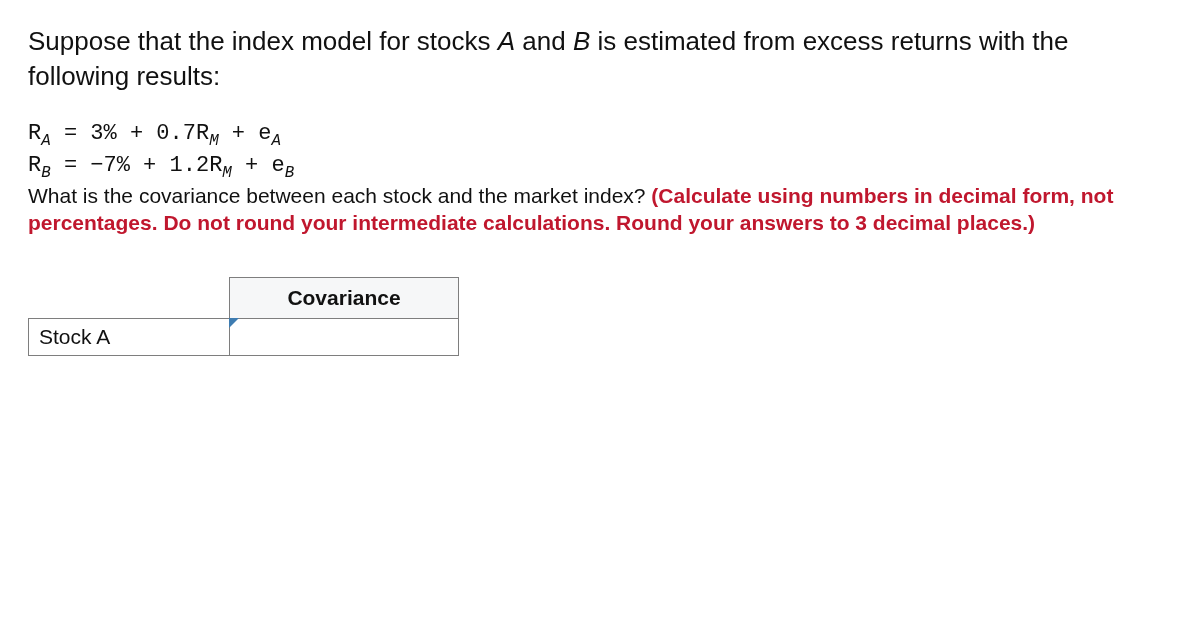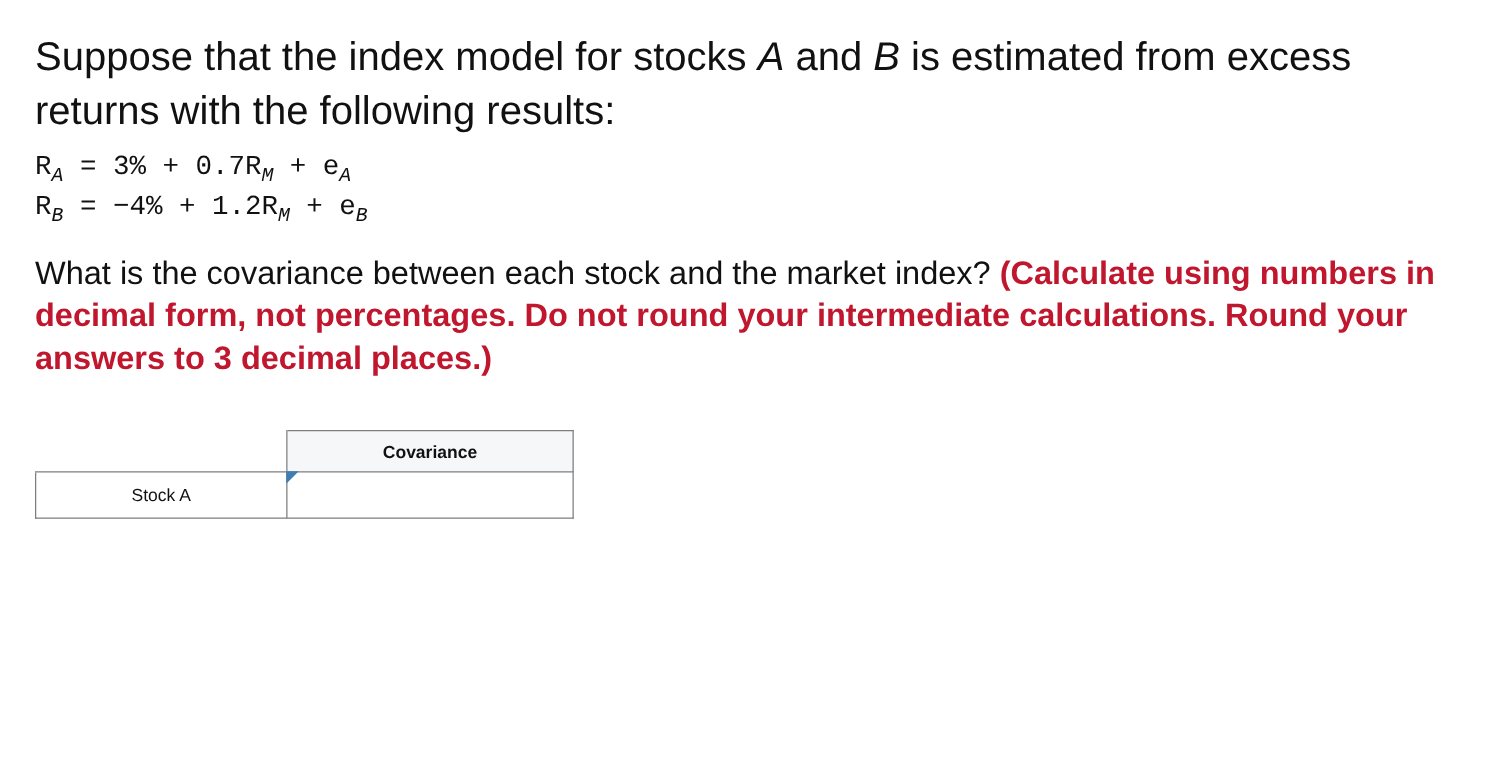--- a/index.html
+++ b/index.html
@@ -5,78 +5,76 @@
   body {
     margin: 0;
     padding: 24px 28px;
     font-family: Arial, Helvetica, sans-serif;
     width: 1194px;
     box-sizing: border-box;
     color: #111;
     background: #fff;
   }
   .intro {
-    font-size: 32px;
+    font-size: 26px;
     line-height: 1.35;
-    margin-bottom: 8px;
+    margin-bottom: 24px;
   }
   .intro em {
     font-style: italic;
   }
   .equations {
     font-family: "Courier New", Courier, monospace;
     font-size: 22px;
     line-height: 1.45;
-    margin-bottom: 20px;
   }
   .equations .line {
     white-space: pre;
   }
   .sub {
     font-style: italic;
     font-size: 0.72em;
     position: relative;
     top: 0.35em;
   }
   .question {
-    font-size: 26px;
+    font-size: 21px;
     line-height: 1.3;
     margin-bottom: 40px;
   }
   .instr {
     color: #c0172e;
     font-weight: bold;
   }
   table.answer {
     border-collapse: collapse;
   }
   table.answer th, table.answer td {
     border: 1px solid #7e7e7e;
-    font-size: 14px;
+    font-size: 21px;
     text-align: left;
     vertical-align: middle;
   }
   table.answer th.head {
     background: #f6f7f8;
     font-weight: bold;
     text-align: center;
     padding: 8px 14px;
     width: 200px;
   }
   table.answer th.blank {
     border-top: none;
     border-left: none;
     background: transparent;
     width: 180px;
   }
   table.answer td.label {
     padding: 4px 10px;
     width: 180px;
     height: 28px;
-    text-align: center;
   }
   table.answer td.inputcell {
     padding: 0;
     width: 200px;
     height: 28px;
     position: relative;
   }
   .inputcell .tri {
     position: absolute;
     left: -1px;
@@ -89,21 +87,21 @@
 </style>
 </head>
 <body>
 
 <div class="intro">
   <span>Suppose that the index model for stocks </span><em>A</em><span> and </span><em>B</em><span> is estimated from excess returns with the following results:</span>
 </div>
 
 <div class="equations">
   <div class="line"><span>R</span><span class="sub">A</span><span> = 3% + 0.7R</span><span class="sub">M</span><span> + e</span><span class="sub">A</span></div>
-  <div class="line"><span>R</span><span class="sub">B</span><span> = −4% + 1.2R</span><span class="sub">M</span><span> + e</span><span class="sub">B</span></div>
+  <div class="line"><span>R</span><span class="sub">B</span><span> = −7% + 1.2R</span><span class="sub">M</span><span> + e</span><span class="sub">B</span></div>
 </div>
 
 <div class="question">
   <span>What is the covariance between each stock and the market index? </span><span class="instr">(Calculate using numbers in decimal form, not percentages. Do not round your intermediate calculations. Round your answers to 3 decimal places.)</span>
 </div>
 
 <table class="answer">
   <tbody>
       <tr>
     <th class="blank"></th>

